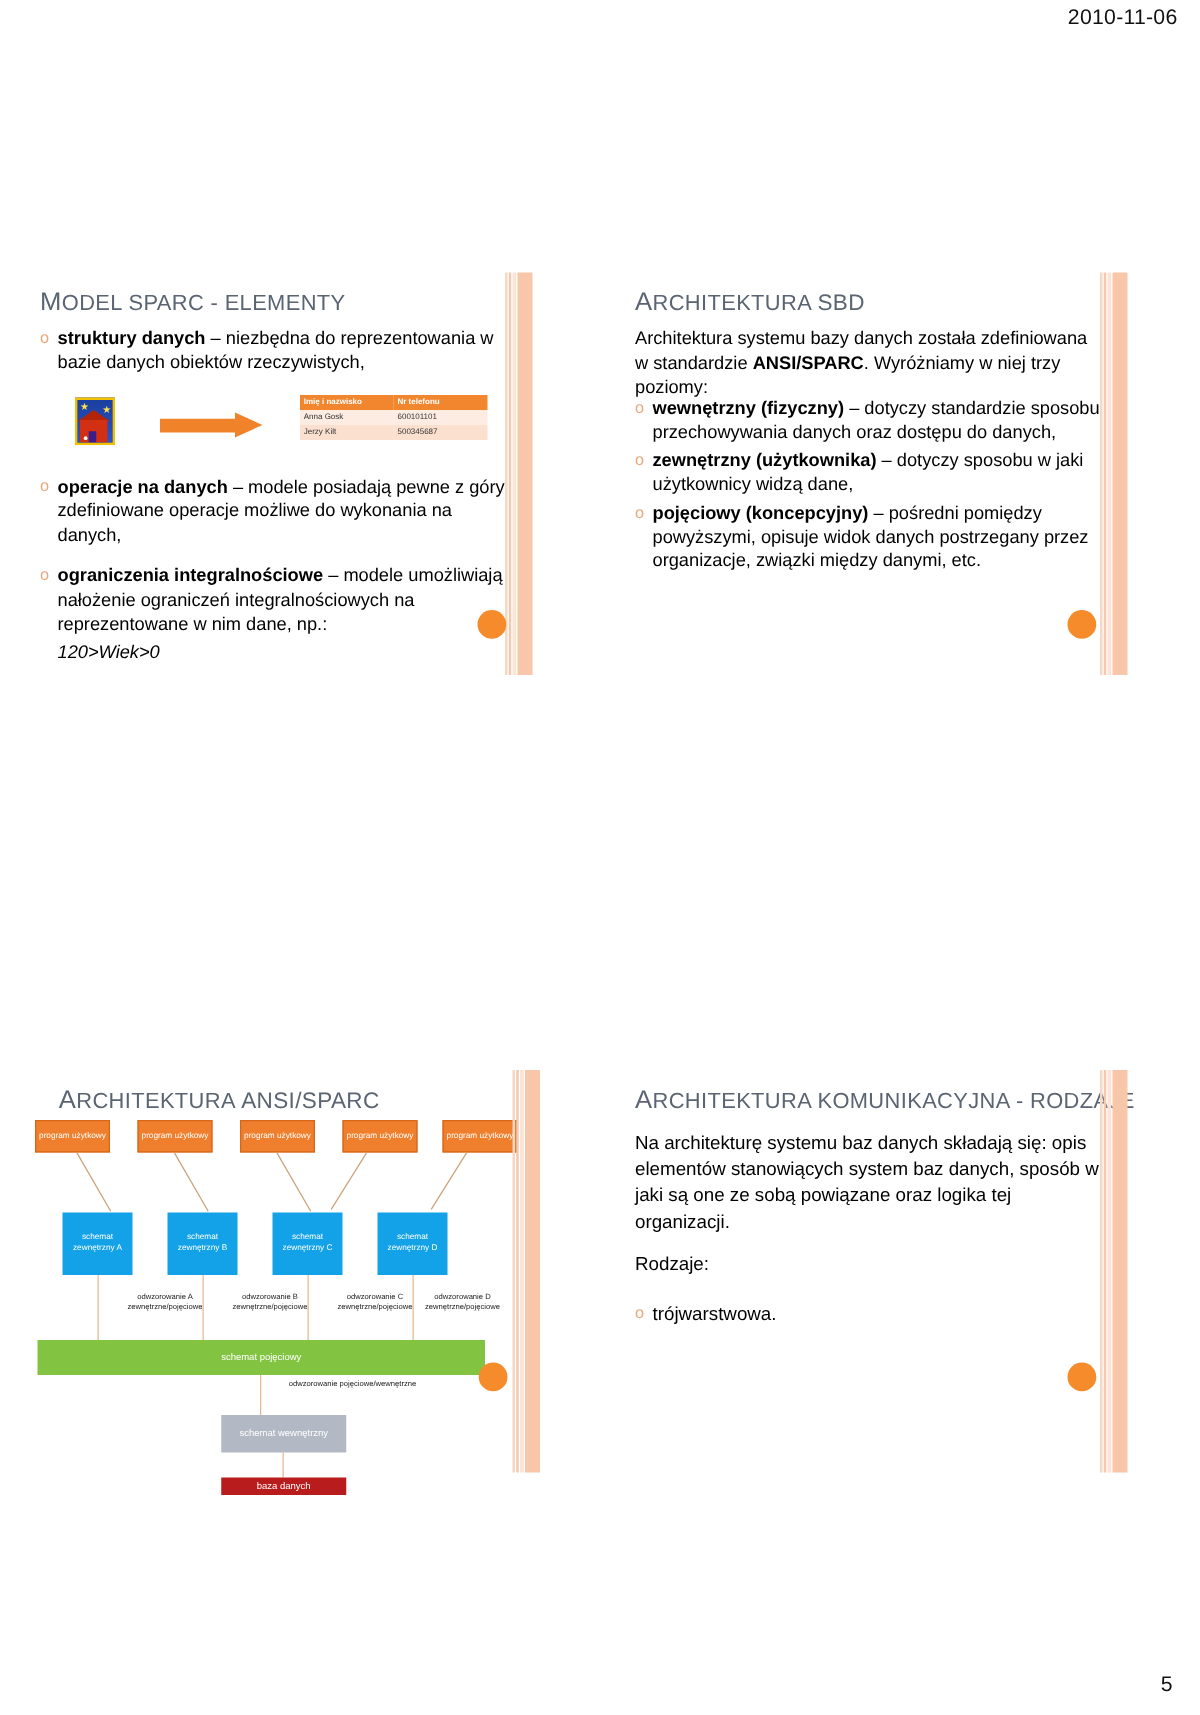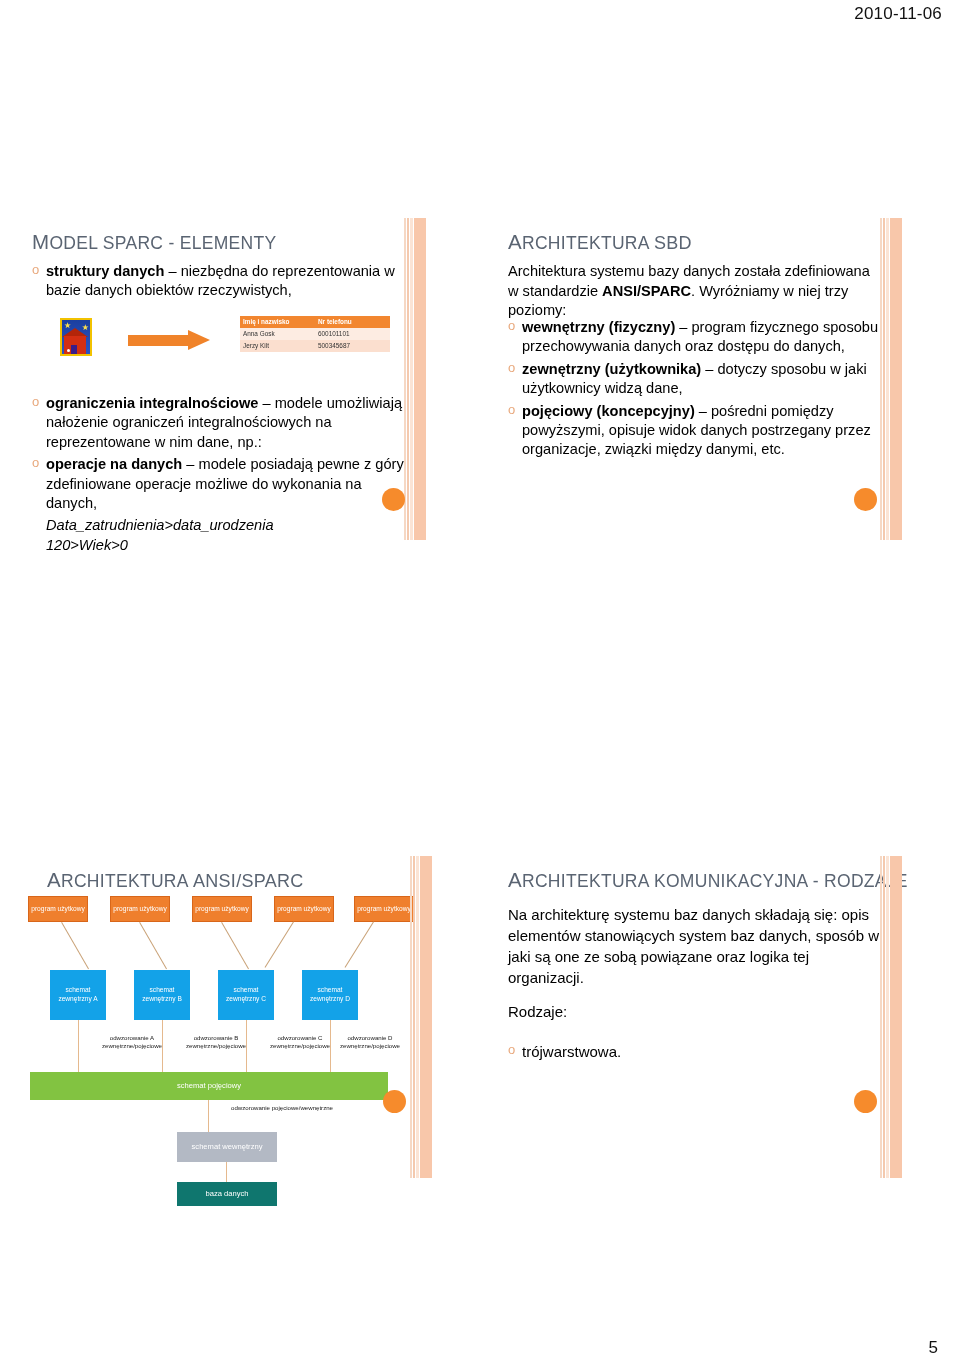--- a/index.html
+++ b/index.html
@@ -260,25 +260,25 @@
   }
   .diagram .internal {
     background: #b3b9c4;
     left: 155px;
     top: 238px;
     width: 100px;
     height: 30px;
     font-size: 7.6px;
   }
   .diagram .dbbox {
-    background: #0f766e;
+    background: #b91c1c;
     left: 155px;
     top: 288px;
     width: 100px;
-    height: 24px;
+    height: 14px;
     font-size: 7.6px;
   }
   .diagram .map-label {
     position: absolute;
     font-size: 6.1px;
     line-height: 1.3;
     color: #1a1a1a;
     text-align: center;
     width: 96px;
   }
@@ -351,45 +351,44 @@
         <tr class="r2">
           <td>Jerzy Kilt</td>
           <td>500345687</td>
         </tr>
       </tbody>
     </table>
   </div>
 
   <div class="blk2 body-text">
     <ul class="bullets">
+      <li><span class="b">operacje na danych</span><span> – modele posiadają pewne z góry zdefiniowane operacje możliwe do wykonania na danych,</span></li>
       <li style="margin-top:13px"><span class="b">ograniczenia integralnościowe</span><span> – modele umożliwiają nałożenie ograniczeń integralnościowych na reprezentowane w nim dane, np.:</span></li>
-      <li><span class="b">operacje na danych</span><span> – modele posiadają pewne z góry zdefiniowane operacje możliwe do wykonania na danych,</span></li>
     </ul>
-    <div class="mono-i" style="padding-left:14px">Data_zatrudnienia&gt;data_urodzenia</div>
     <div class="mono-i" style="padding-left:14px">120&gt;Wiek&gt;0</div>
   </div>
 
   <div class="deco" style="left:382px">
     <i class="b1"></i>
     <i class="b2"></i>
     <i class="b3"></i>
     <i class="b4"></i>
   </div>
   <div class="deco-circle" style="left:360px; top:270px"></div>
 </div>
 
 <div class="slide" id="slide2">
 
   <div class="slide-title"><span class="cap">A</span><span>RCHITEKTURA </span><span style="font-variant:normal; font-size:18px">SBD</span></div>
 
   <div class="lead body-text"><span>Architektura systemu bazy danych została zdefiniowana w standardzie </span><span class="b">ANSI/SPARC</span><span>. Wyróżniamy w niej trzy poziomy:</span></div>
 
   <div class="blk body-text">
     <ul class="bullets">
-      <li><span class="b">wewnętrzny (fizyczny)</span><span> – program fizycznego sposobu przechowywania danych oraz dostępu do danych,</span></li>
+      <li><span class="b">wewnętrzny (fizyczny)</span><span> – dotyczy standardzie sposobu przechowywania danych oraz dostępu do danych,</span></li>
       <li><span class="b">zewnętrzny (użytkownika)</span><span> – dotyczy sposobu w jaki użytkownicy widzą dane,</span></li>
       <li><span class="b">pojęciowy (koncepcyjny)</span><span> – pośredni pomiędzy powyższymi, opisuje widok danych postrzegany przez organizacje, związki między danymi, etc.</span></li>
     </ul>
   </div>
 
   <div class="deco" style="left:382px">
     <i class="b1"></i>
     <i class="b2"></i>
     <i class="b3"></i>
     <i class="b4"></i>

